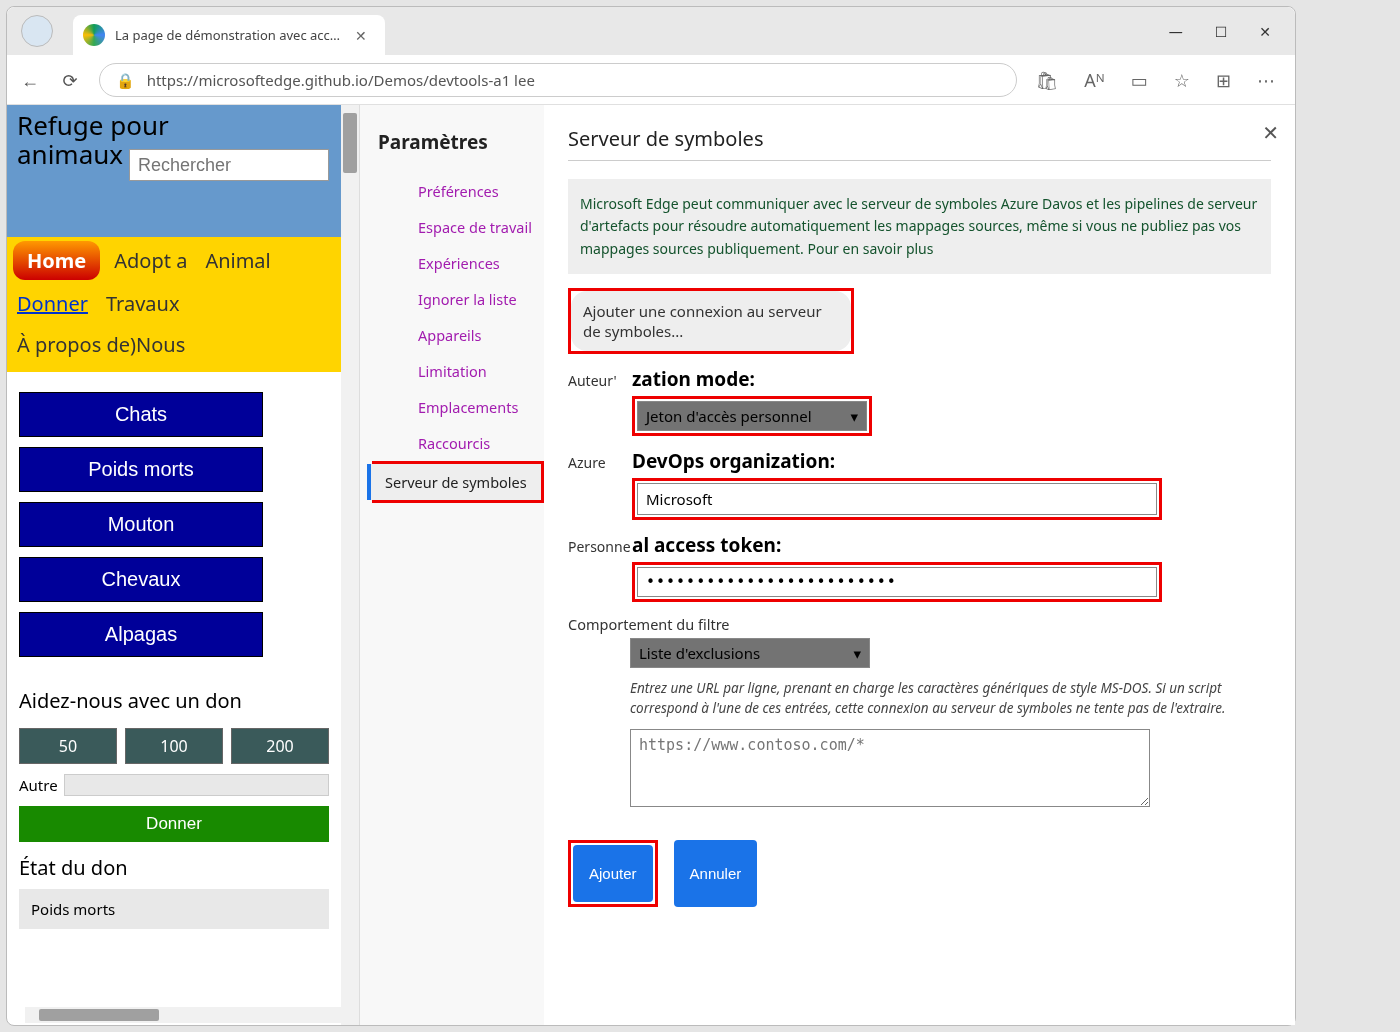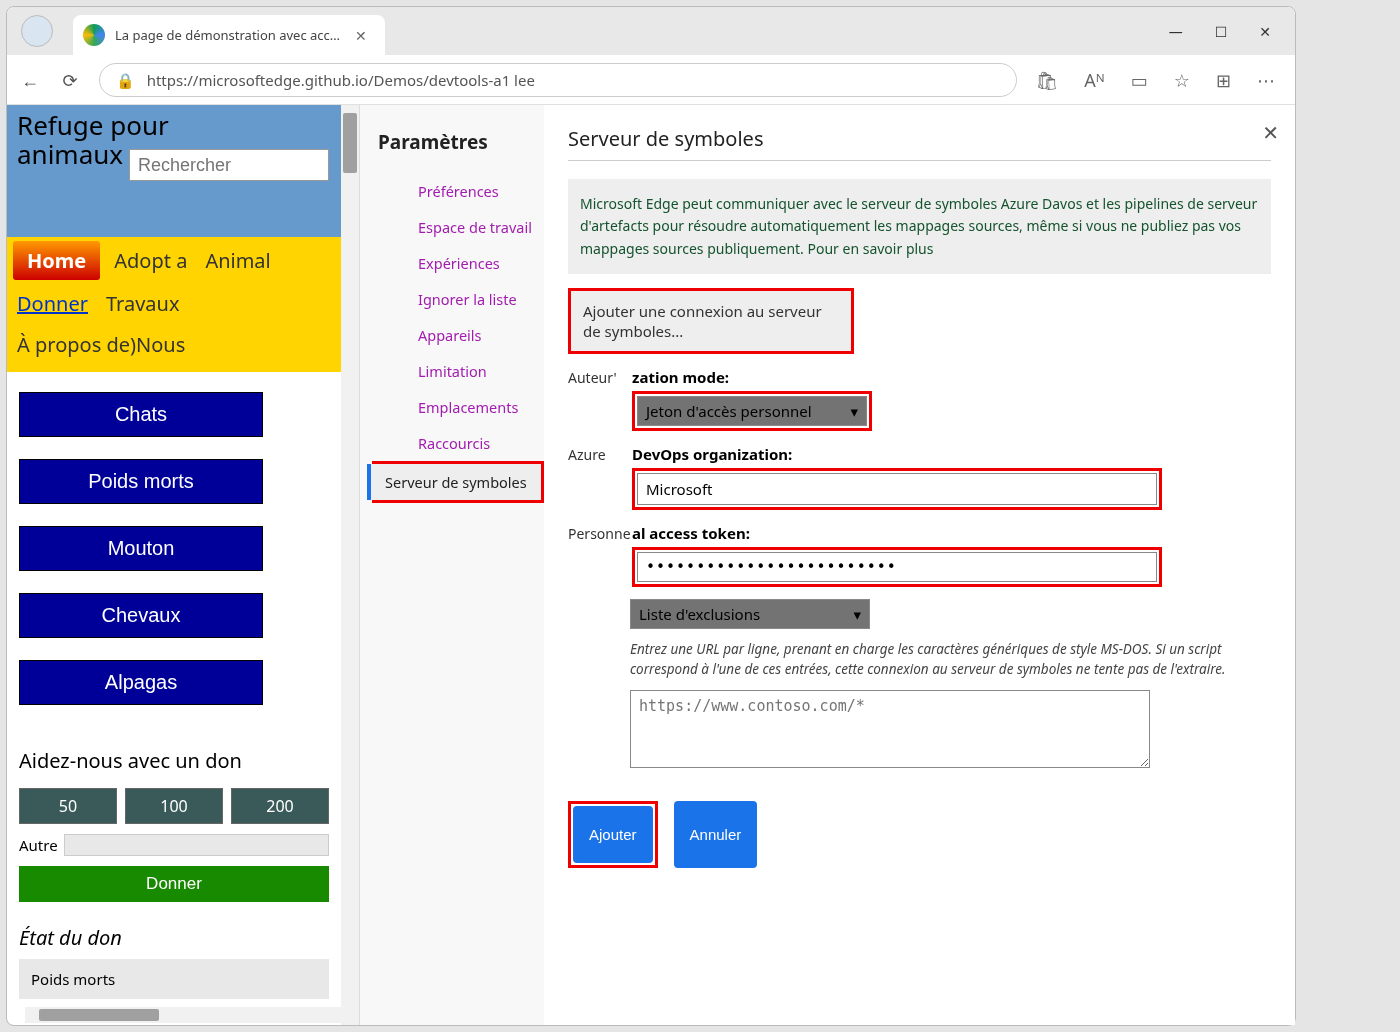--- a/index.html
+++ b/index.html
@@ -27,48 +27,48 @@
 .page-pane { width: 352px; position: relative; overflow: hidden; }
 .page-scrollbar-v { position: absolute; right: 0; top: 0; width: 18px; height: 100%; background: #f1f1f1; }
 .page-scrollbar-v .thumb { background: #a0a0a0; width: 14px; margin: 2px; height: 60px; border-radius: 2px; margin-top: 8px; }
 .page-scrollbar-h { position: absolute; bottom: 2px; left: 18px; right: 18px; height: 16px; background: #f1f1f1; }
 .page-scrollbar-h .thumb { background: #a0a0a0; height: 12px; width: 120px; margin: 2px 0 0 14px; border-radius: 2px; }
 .page-inner { width: 334px; height: 100%; overflow: hidden; }
 .header-blue { background: #6699cc; height: 132px; padding: 6px 10px; position: relative; }
 .site-title { color: #000; font-size: 26px; line-height: 1.1; }
 .search { position: absolute; right: 12px; top: 44px; width: 200px; height: 32px; background: #fff; border: 1px solid #999; font-size: 18px; padding: 2px 8px; color: #666; }
 .nav { background: #ffd400; display: flex; flex-wrap: wrap; padding: 4px 6px 10px; gap: 6px 10px; align-items: center; }
-.nav .home { background: linear-gradient(#ff9900,#cc0000); color: #fff; font-weight: bold; padding: 6px 14px; font-size: 20px; border-radius: 3px; }
+.nav .home { background: linear-gradient(#ff9900,#cc0000); color: #fff; font-weight: bold; padding: 6px 14px; font-size: 20px; border-radius: 12px; }
 .nav .item { font-size: 20px; color: #333; padding: 4px 4px; }
 .nav .donner { color: #03c; text-decoration: underline; }
 .categories { padding: 20px 12px; }
-.cat-btn { display: block; width: 244px; background: #000099; color: #fff; font-size: 20px; padding: 10px 14px; margin-bottom: 22px; border: 1px solid #000; cursor: pointer; }
+.cat-btn { display: block; width: 244px; background: #000099; color: #fff; font-size: 20px; padding: 10px 14px; margin-bottom: 10px; border: 1px solid #000; cursor: pointer; }
 .donate { padding: 0 12px; }
 .donate-title { font-size: 20px; margin-bottom: 14px; }
 .amount-row { display: flex; gap: 8px; margin-bottom: 10px; }
 .amt { flex: 1; background: #3a5a5a; color: #fff; text-align: center; padding: 6px 0; font-size: 16px; border: 1px solid #666; }
 .autre-row { display: flex; align-items: center; gap: 6px; font-size: 15px; margin-bottom: 10px; }
 .autre-input { flex: 1; height: 22px; background: #e8e8e8; border: 1px solid #ccc; }
 .donner-btn { width: 100%; background: #188a00; color: #fff; text-align: center; padding: 8px 0; font-size: 17px; border: none; }
-.status-title { font-size: 20px; margin: 22px 0 8px; font-style: italic; }
+.status-title { font-size: 20px; margin: 12px 0 8px; }
 .status-item { background: #e8e8e8; padding: 10px 12px; font-size: 15px; }
 
 .devtools { flex: 1; display: flex; border-left: 1px solid #ddd; background: #f8f8f8; }
 .dt-sidebar { width: 184px; padding: 24px 0 0 18px; }
 .dt-sidebar h2 { font-size: 19px; margin-bottom: 18px; color: #222; }
 .dt-item { font-size: 14.5px; color: #a21caf; padding: 8px 0 8px 4px; cursor: pointer; margin-left: 36px; }
 .dt-item.active { color: #222; border-left: 4px solid #1a73e8; background: #eee; margin-left: -8px; padding-left: 14px; }
 .dt-main { flex: 1; background: #fff; padding: 20px 24px 0 24px; position: relative; overflow-y: auto; }
 .dt-main h1 { font-size: 20px; font-weight: 400; color: #222; margin-bottom: 10px; border-bottom: 1px solid #ccc; padding-bottom: 8px; }
 .dt-close { position: absolute; right: 16px; top: 14px; font-size: 20px; color: #555; cursor: pointer; }
 .info-box { background: #eee; padding: 14px 12px; font-size: 14px; color: #14532d; line-height: 1.6; margin: 18px 0 14px; }
 .add-conn { background: #eee; padding: 10px 12px; font-size: 15px; color: #333; }
 .form-row { margin: 12px 0 6px; }
 .form-label { font-size: 14px; color: #333; display: inline-block; width: 58px; vertical-align: top; padding-top: 2px; }
-.form-label2 { font-size: 15px; font-weight: bold; color: #000; display: inline-block; margin-bottom: 4px; }
+.form-label2 { font-size: 19px; font-weight: bold; color: #000; display: inline-block; margin-bottom: 4px; }
 .select { border: 1px solid #888; background: #737373; padding: 4px 30px 4px 8px; font-size: 15px; position: relative; display: inline-block; min-width: 230px; }
 .select::after { content: "▾"; position: absolute; right: 8px; top: 4px; }
 .text-input { width: 520px; border: 1px solid #888; padding: 5px 8px; font-size: 15px; font-family: inherit; }
 .pwd-input { font-family: monospace; letter-spacing: 1px; }
 .filter-help { font-size: 13.5px; color: #444; margin: 10px 0 10px 62px; line-height: 1.5; font-style: italic; }
 .filter-area { width: 520px; height: 78px; border: 1px solid #888; padding: 6px 8px; font-size: 15px; font-family: monospace; color: #999; margin-left: 62px; resize: both; }
 .button-row { display: flex; gap: 16px; margin: 28px 0 20px; }
 .btn { padding: 20px 16px; font-size: 15px; border: none; border-radius: 4px; cursor: pointer; color: #fff; }
 .btn-primary { background: #1a73e8; }
 .inline-label { display: flex; align-items: baseline; gap: 6px; }
@@ -178,21 +178,21 @@
           <div class="dt-item active">Serveur de symboles</div>
         </div>
       </div>
 
       <div class="dt-main">
         <span class="dt-close">✕</span>
         <h1>Serveur de symboles</h1>
         <div class="info-box">Microsoft Edge peut communiquer avec le serveur de symboles Azure Davos et les pipelines de serveur d'artefacts pour résoudre automatiquement les mappages sources, même si vous ne publiez pas vos mappages sources publiquement. Pour en savoir plus</div>
 
         <div class="hl" style="padding:0;">
-          <div class="add-conn" style="width:280px;">Ajouter une connexion au serveur de symboles...</div>
+          <div class="add-conn" style="width:280px;border-radius:16px;">Ajouter une connexion au serveur de symboles...</div>
         </div>
 
         <div class="form-row inline-label">
           <span class="form-label">Auteur'</span>
           <div>
             <span class="form-label2">zation mode:</span><br>
             <span class="hl hl-around">
               <span class="select">Jeton d'accès personnel</span>
             </span>
           </div>
@@ -212,20 +212,21 @@
           <span class="form-label">Personne</span>
           <div>
             <span class="form-label2">al access token:</span><br>
             <span class="hl hl-around">
               <input class="text-input pwd-input" type="password" value="•••••••••••••••••••••••••" style="">
             </span>
           </div>
         </div>
 
         <div class="form-row">
+          <div style="font-size:14.5px;color:#333;margin-bottom:4px;">Comportement du filtre</div>
           <span class="select" style="margin-left:62px;min-width:240px;">Liste d'exclusions</span>
         </div>
 
         <div class="filter-help">Entrez une URL par ligne, prenant en charge les caractères génériques de style MS-DOS. Si un script correspond à l'une de ces entrées, cette connexion au serveur de symboles ne tente pas de l'extraire.</div>
         <textarea class="filter-area" placeholder="https://www.contoso.com/*" style=""></textarea>
 
         <div class="button-row">
           <span class="hl hl-around">
             <button class="btn btn-primary">Ajouter</button>
           </span>

